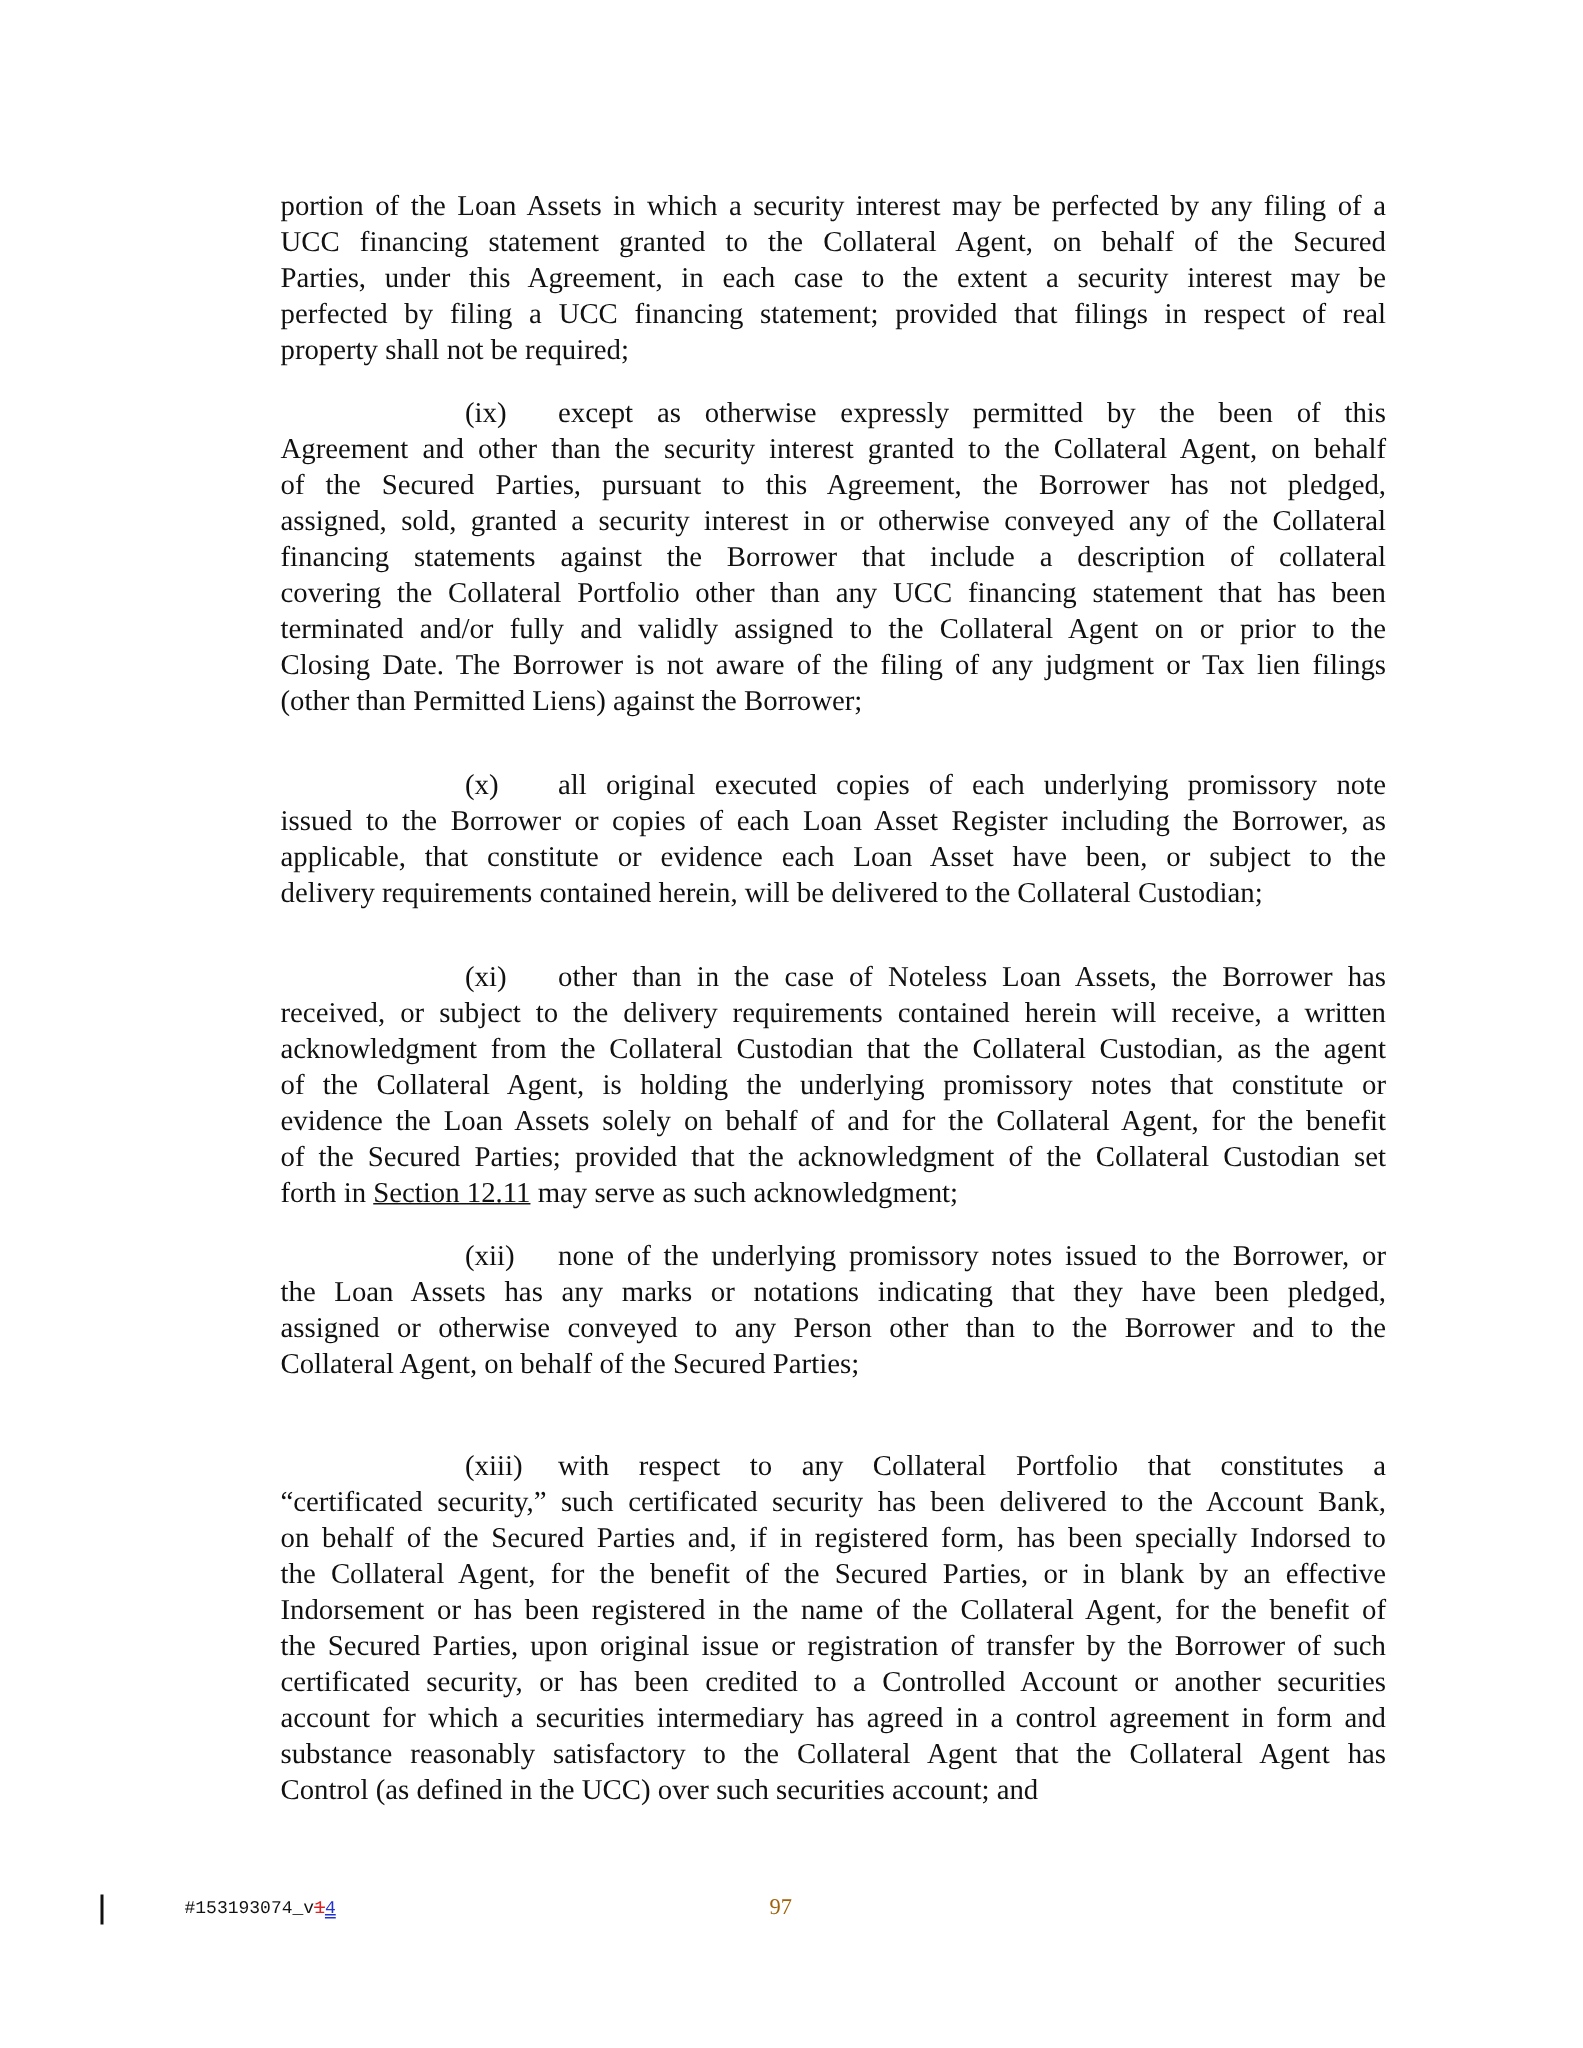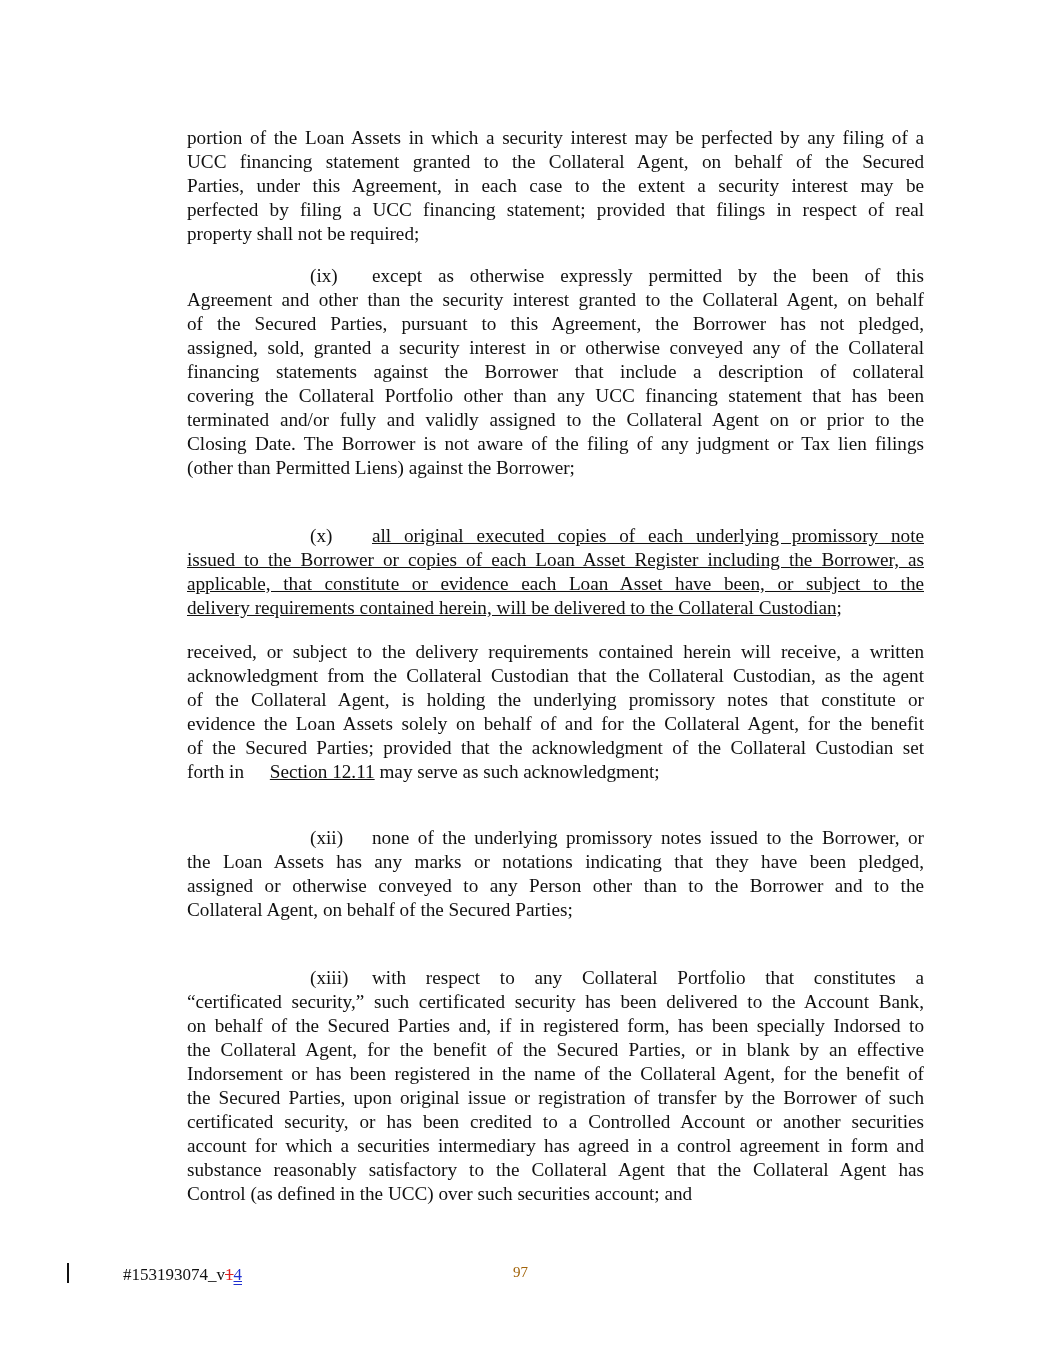--- a/index.html
+++ b/index.html
@@ -9,25 +9,25 @@
       position: absolute; left: 187px; width: 737px;
       font-family: "Liberation Serif", "DejaVu Serif", serif;
       font-size: 19.2px; color: #111;
     }
     .para { position: absolute; left: 0; width: 737px; }
     .ln { display: block; height: 24px; line-height: 24px; white-space: nowrap; text-align: justify; text-align-last: justify; }
     .ln.last { text-align-last: left; }
     .ln.first { padding-left: 123px; }
     .num { display: inline-block; width: 62px; text-align-last: left; }
     .ital { }
-    .uline { text-decoration: underline; margin-left: 21px; }
+    .uline { text-decoration: underline; }
     .footer-bar { position: absolute; left: 67px; top: 1263px; width: 2px; height: 20px; background: #111; }
     .footer-id {
       position: absolute; left: 123px; top: 1265px;
-      font-family: Liberation Serif, serif; font-size: 17px; color: #111;
+      font-family: Liberation Mono, monospace; font-size: 12px; color: #111;
     }
     .del { color: #e02020; text-decoration: line-through; }
     .ins { color: #2030d0; text-decoration: underline double; }
     .page-num {
       position: absolute; left: 513px; top: 1264px;
       font-family: "Liberation Serif", "DejaVu Serif", serif; font-size: 15px; color: #a16207;
     }
   </style>
 </head>
 <body>
@@ -45,27 +45,28 @@
         <span class="ln first"><span class="num">(ix)</span><span>except as otherwise expressly permitted by the been of this</span></span>
         <span class="ln"><span>Agreement and other than the security interest granted to the Collateral Agent, on behalf</span></span>
         <span class="ln"><span>of the Secured Parties, pursuant to this Agreement, the Borrower has not pledged,</span></span>
         <span class="ln"><span>assigned, sold, granted a security interest in or otherwise conveyed any of the Collateral</span></span>
         <span class="ln"><span>financing statements against the Borrower that include a description of collateral</span></span>
         <span class="ln"><span>covering the Collateral Portfolio other than any UCC financing statement that has been</span></span>
         <span class="ln"><span>terminated and/or fully and validly assigned to the Collateral Agent on or prior to the</span></span>
         <span class="ln"><span>Closing Date.  The Borrower is not aware of the filing of any judgment or Tax lien filings</span></span>
         <span class="ln last"><span>(other than Permitted Liens) against the Borrower;</span></span>
       </div>
-      <div class="para" style="top: 398px; text-decoration: underline;">
+      <div class="para" style="top: 386px;">
         <span class="ln first"><span class="num">(x)</span><span>all original executed copies of each underlying promissory note</span></span>
         <span class="ln"><span>issued to the Borrower or copies of each Loan Asset Register including the Borrower, as</span></span>
         <span class="ln"><span>applicable, that constitute or evidence each Loan Asset have been, or subject to the</span></span>
         <span class="ln last"><span>delivery requirements contained herein, will be delivered to the Collateral Custodian;</span></span>
       </div>
       <div class="para" style="top: 514px;">
+        <span class="ln first"><span class="num">(xi)</span><span>other than in the case of Noteless Loan Assets, the Borrower has</span></span>
         <span class="ln"><span>received, or subject to the delivery requirements contained herein will receive, a written</span></span>
         <span class="ln"><span>acknowledgment from the Collateral Custodian that the Collateral Custodian, as the agent</span></span>
         <span class="ln"><span>of the Collateral Agent, is holding the underlying promissory notes that constitute or</span></span>
         <span class="ln"><span>evidence the Loan Assets solely on behalf of and for the Collateral Agent, for the benefit</span></span>
         <span class="ln"><span>of the Secured Parties; </span><span class="ital">provided</span><span> that the acknowledgment of the Collateral Custodian set</span></span>
         <span class="ln last"><span>forth in </span><span class="uline">Section 12.11</span><span> may serve as such acknowledgment;</span></span>
       </div>
       <div class="para" style="top: 700px;">
         <span class="ln first"><span class="num">(xii)</span><span>none of the underlying promissory notes issued to the Borrower, or</span></span>
         <span class="ln"><span>the Loan Assets has any marks or notations indicating that they have been pledged,</span></span>

